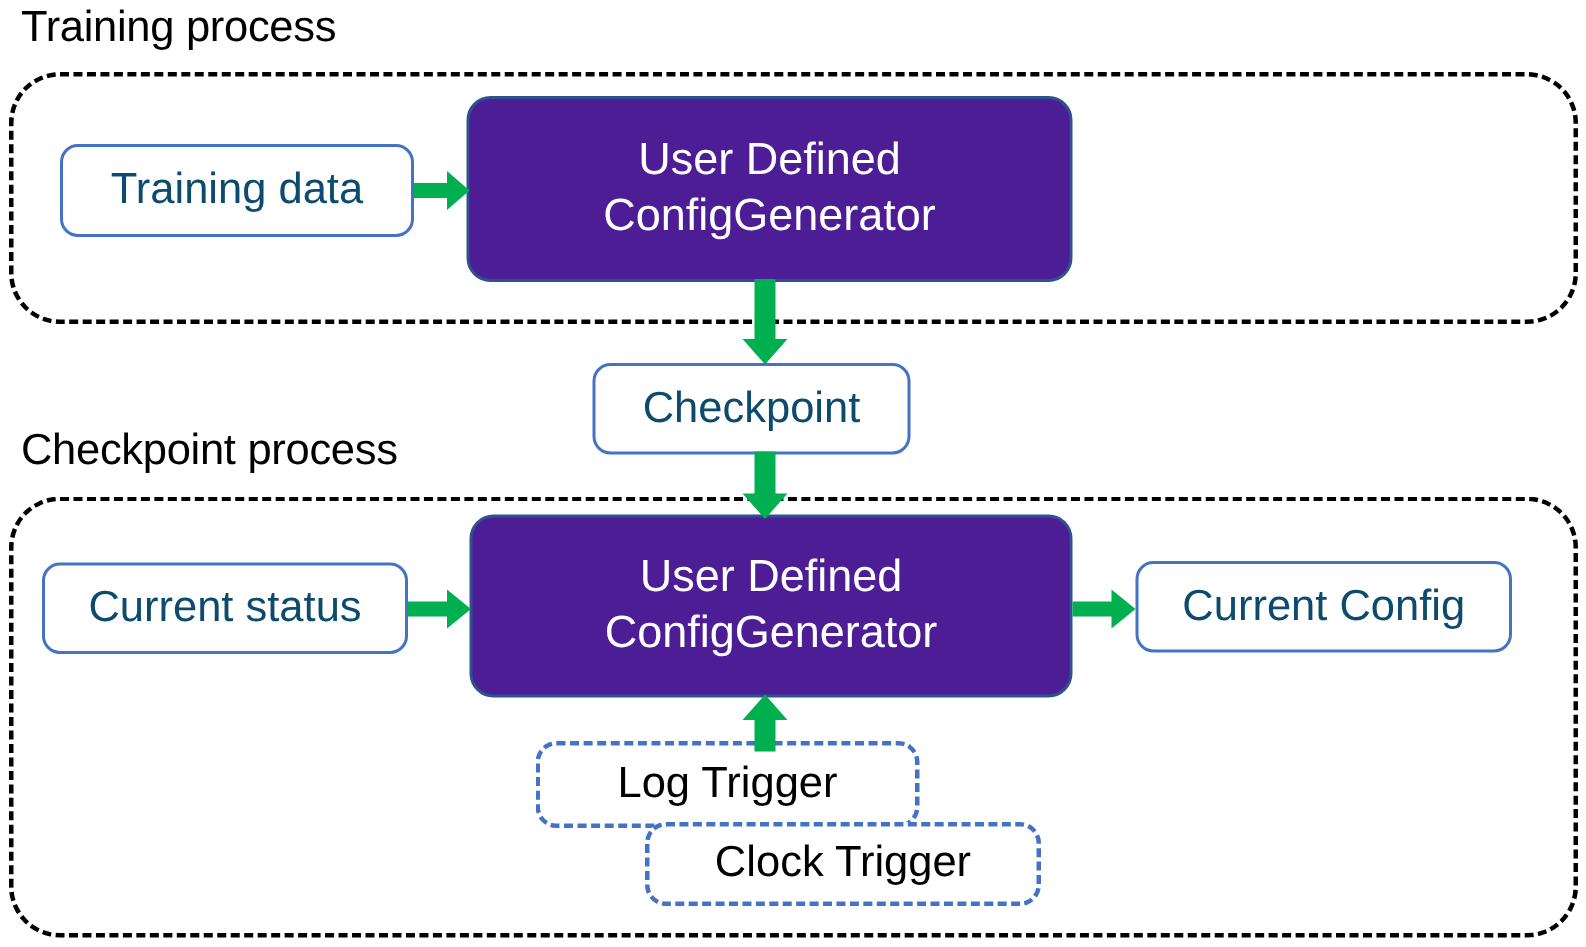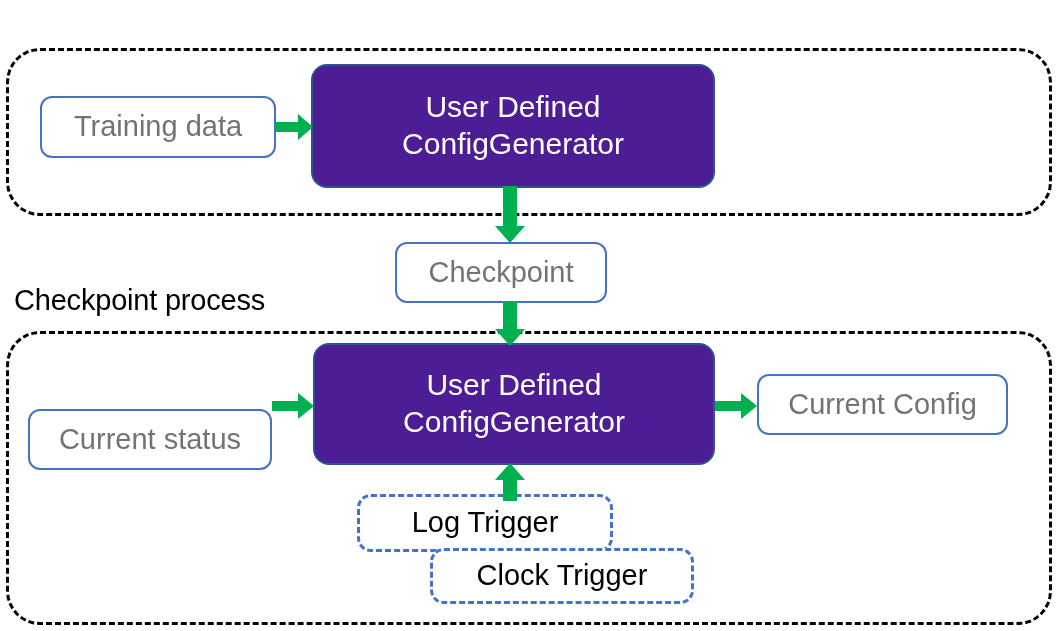--- a/index.html
+++ b/index.html
@@ -50,21 +50,21 @@
     align-items: center;
     justify-content: center;
     text-align: center;
     border-radius: 12px;
   }
 
   
   .node-outline {
     background: #ffffff;
     border: 2px solid #4472C4;
-    color: #737373;
+    color: #0c4a6e;
     font-size: 29px;
     line-height: 1.15;
     align-items: center;
   }
 
   
   .node-filled {
     background: #4c1d95;
     border: 2px solid #2F528F;
     color: #ffffff;
@@ -80,21 +80,21 @@
     color: #000000;
     font-size: 29px;
     line-height: 1.15;
     border-radius: 14px;
   }
 
   
   #node-training-data   { left: 40px;  top: 96px;  width: 236px; height: 62px; }
   #node-udcg-training   { left: 311px; top: 64px;  width: 404px; height: 124px; }
   #node-checkpoint      { left: 395px; top: 242px; width: 212px; height: 61px; }
-  #node-current-status  { left: 28px;  top: 375px; width: 244px; height: 61px; margin-top: 34px; }
+  #node-current-status  { left: 28px;  top: 375px; width: 244px; height: 61px; }
   #node-udcg-inference  { left: 313px; top: 343px; width: 402px; height: 122px; }
   #node-output-config   { left: 757px; top: 374px; width: 251px; height: 61px; }
   #node-log-trigger     { left: 357px; top: 494px; width: 256px; height: 58px; z-index: 4; }
   #node-clock-trigger   { left: 430px; top: 548px; width: 264px; height: 56px; z-index: 5; }
 
   .node-filled .line { display: block; }
 
   
   .arrow {
     position: absolute;
@@ -107,20 +107,21 @@
   #arrow-checkpoint-to-udcg    { left: 498px; top: 301px; }
   #arrow-status-to-udcg        { left: 272px; top: 391px; }
   #arrow-udcg-to-output        { left: 715px; top: 391px; }
   #arrow-trigger-to-udcg       { left: 498px; top: 463px; }
 </style>
 </head>
 <body>
 
 <div id="canvas">
 
+  <div class="section-title" id="title-training">Training process</div>
 
   <div class="group-box" id="group-training"></div>
 
   <div class="node node-outline" id="node-training-data">
     <span>Training data</span>
   </div>
 
   <div class="node node-filled" id="node-udcg-training">
     <div>
       <span class="line">User Defined</span>

